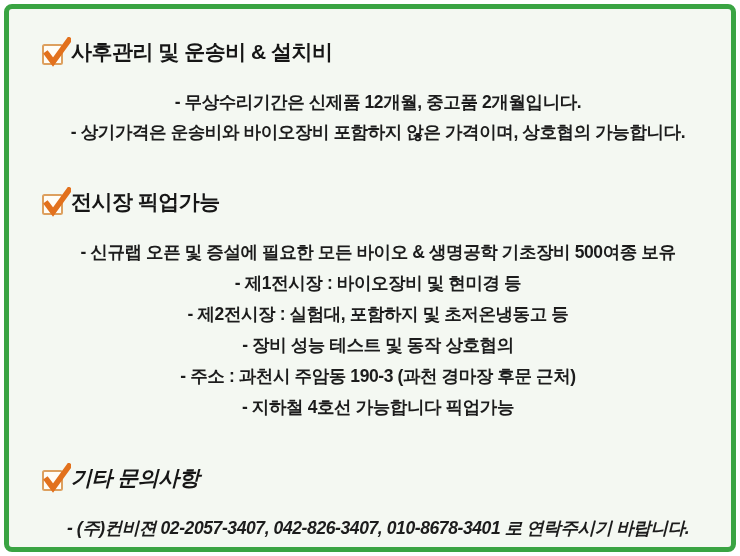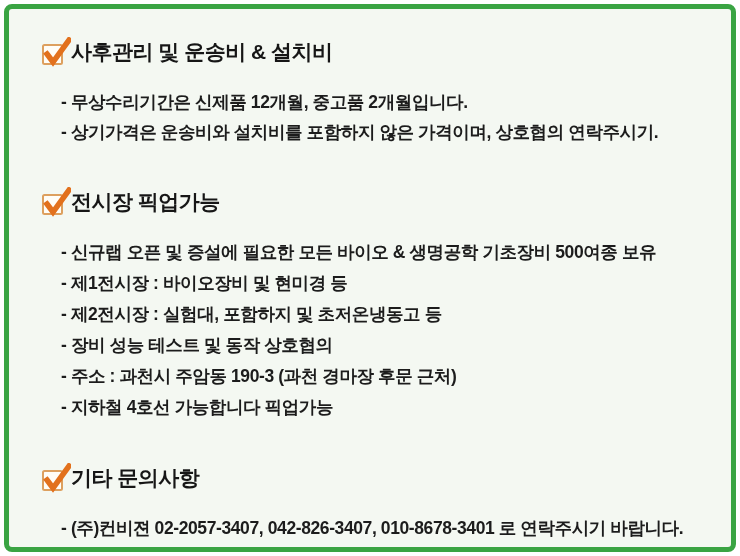--- a/index.html
+++ b/index.html
@@ -20,21 +20,21 @@
     box-sizing: border-box;
     width: 100%;
     height: 100%;
     background: #f4f8f2;
     border: 5px solid #3aa443;
     border-radius: 8px;
     padding: 28px 24px 0 32px;
     overflow: hidden;
   }
   .section { margin-bottom: 40px; }
-  .section:last-child { margin-bottom: 0; }
+  .section:last-child { margin-bottom: 0; font-style: italic; }
   .section-header {
     display: flex;
     align-items: center;
     margin-bottom: 20px;
   }
   .section-title {
     font-size: 21px;
     font-weight: 800;
     color: #161616;
     letter-spacing: -0.5px;
@@ -42,20 +42,21 @@
   .checkbox-icon {
     width: 30px;
     height: 30px;
     flex: 0 0 auto;
     display: block;
   }
   .item-list {
     margin: 12px;
     padding: 0 0 0 8px;
     list-style: none;
+    text-align: center;
   }
   .item-list li {
     font-size: 17.5px;
     font-weight: 700;
     color: #1c1c1c;
     line-height: 30px;
     letter-spacing: -0.4px;
     white-space: nowrap;
   }
   .section-2 .item-list li { line-height: 31px; }
@@ -69,21 +70,21 @@
     <div class="section section-1">
       <div class="section-header">
         <svg class="checkbox-icon" viewBox="0 0 30 30" aria-hidden="true">
           <rect x="2" y="8" width="19" height="19" rx="1.5" fill="#fffdf7" stroke="#dda05f" stroke-width="2"></rect>
           <path d="M6 17 L12 25 L28 3" fill="none" stroke="#e2711d" stroke-width="5.5" stroke-linecap="square" stroke-linejoin="miter"></path>
         </svg>
         <span class="section-title">사후관리 및 운송비 &amp; 설치비</span>
       </div>
       <ul class="item-list">
         <li>- 무상수리기간은 신제품 12개월, 중고품 2개월입니다.</li>
-        <li>- 상기가격은 운송비와 설치비를 포함하지 않은 가격이며, 상호협의 연락주시기.</li>
+        <li>- 상기가격은 운송비와 바이오장비 포함하지 않은 가격이며, 상호협의 가능합니다.</li>
       </ul>
     </div>
 
     <div class="section section-2">
       <div class="section-header">
         <svg class="checkbox-icon" viewBox="0 0 30 30" aria-hidden="true">
           <rect x="2" y="8" width="19" height="19" rx="1.5" fill="#fffdf7" stroke="#dda05f" stroke-width="2"></rect>
           <path d="M6 17 L12 25 L28 3" fill="none" stroke="#e2711d" stroke-width="5.5" stroke-linecap="square" stroke-linejoin="miter"></path>
         </svg>
         <span class="section-title">전시장 픽업가능</span>

